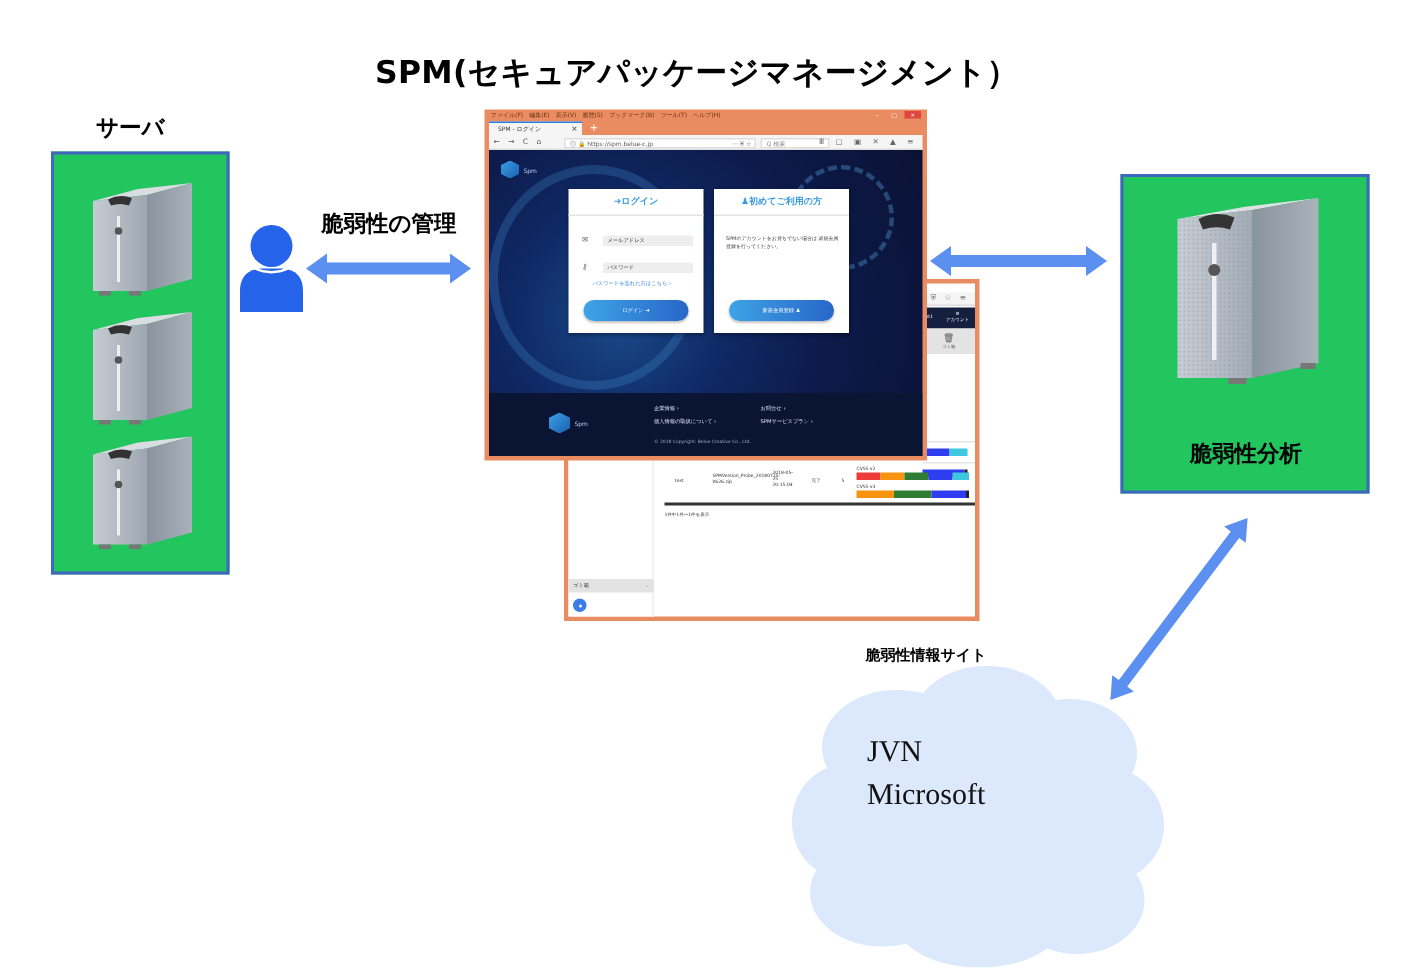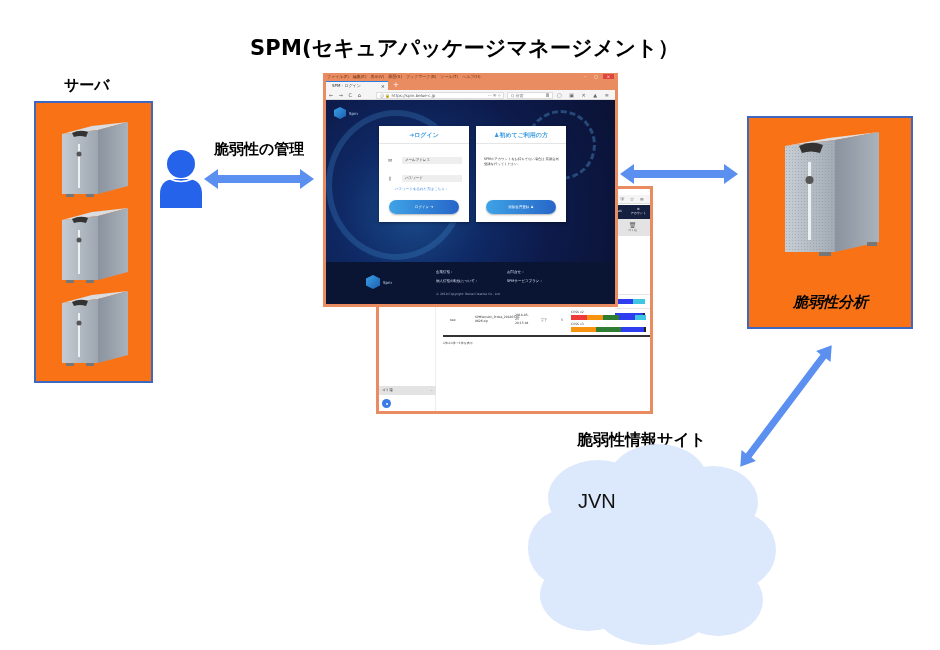--- a/index.html
+++ b/index.html
@@ -3,21 +3,21 @@
 <meta charset="utf-8">
 <style>
   * { box-sizing: border-box; margin: 0; padding: 0; }
   html, body { width: 940px; height: 650px; background: #ffffff; overflow: hidden; }
   body { position: relative; font-family: "DejaVu Sans", "Liberation Sans", sans-serif; color: #000; }
 
   .title { position: absolute; left: 250px; top: 34px; font-size: 21px; font-weight: bold; letter-spacing: 0.2px; white-space: nowrap; }
 
   .label-bold { position: absolute; font-weight: bold; font-size: 14px; white-space: nowrap; }
 
-  .box { position: absolute; border: 2px solid #3f67c0; background: #f97316; font-style: italic; }
+  .box { position: absolute; border: 2px solid #3f67c0; background: #22c55e; }
 
   .arrow { position: absolute; }
 
   
   .server svg { display: block; }
 
   
   .win { position: absolute; background: #e98c61; }
   .win-front { left: 323px; top: 73px; width: 295px; height: 234px; z-index: 3; }
   .win-back { left: 376px; top: 186px; width: 277px; height: 228px; z-index: 2; }
@@ -79,21 +79,21 @@
   .fab::after { content: ""; position: absolute; left: 3.5px; top: 3.5px; width: 2px; height: 2px; background: #fff; border-radius: 50%; }
 
   .bar-row { position: absolute; left: 192px; display: flex; height: 5px; }
   .bar-row span { display: block; height: 5px; }
   .tbl-text { position: absolute; font-size: 3px; color: #333; white-space: nowrap; line-height: 4px; }
   .hline { position: absolute; left: 64px; right: 0; height: 2px; background: #333; }
   .thinline { position: absolute; left: 236px; right: 0; height: 1px; background: #e5e5e5; }
 
   
   .cloud { position: absolute; left: 528px; top: 440px; }
-  .cloud-text { position: absolute; left: 578px; top: 487px; font-family: Liberation Sans, sans-serif; font-size: 20px; line-height: 29px; color: #111; white-space: nowrap; z-index: 2; }
+  .cloud-text { position: absolute; left: 578px; top: 487px; font-family: Liberation Serif, serif; font-size: 20px; line-height: 29px; color: #111; white-space: nowrap; z-index: 2; }
 </style>
 </head>
 <body>
 
 <div class="title">SPM(セキュアパッケージマネージメント）</div>
 
 <div class="label-bold" style="left:64px; top:76px; font-size:15px;text-align:right;">サーバ</div>
 <div class="box" style="left:34px; top:101px; width:119px; height:282px;">
   <div class="server" style="position:absolute; left:22px; top:17px;">
     <svg width="74" height="78" viewBox="0 0 74 78">
@@ -312,31 +312,32 @@
 </div>
 
 <div class="arrow" style="left:738px; top:342px;">
   <svg width="96" height="128" viewBox="0 0 96 128">
     <g transform="translate(48,64) rotate(-53)">
       <polygon points="-76,0 -62,-9 -62,-3.5 62,-3.5 62,-9 76,0 62,9 62,3.5 -62,3.5 -62,9" fill="#5b8ff0"></polygon>
     </g>
   </svg>
 </div>
 
-<div class="label-bold" style="left:577px; top:430px; font-size:16px;">脆弱性情報サイト</div>
+<div class="label-bold" style="left:577px; top:430px; font-size:10px;">脆弱性情報サイト</div>
 <div class="cloud">
   <svg width="250" height="205" viewBox="0 0 250 205">
     <g fill="#dce8fb">
       <ellipse cx="70" cy="58" rx="50" ry="38"></ellipse>
       <ellipse cx="130" cy="42" rx="50" ry="38"></ellipse>
       <ellipse cx="185" cy="62" rx="45" ry="36"></ellipse>
       <ellipse cx="210" cy="110" rx="38" ry="38"></ellipse>
       <ellipse cx="190" cy="160" rx="45" ry="36"></ellipse>
       <ellipse cx="125" cy="175" rx="55" ry="30"></ellipse>
       <ellipse cx="60" cy="155" rx="48" ry="36"></ellipse>
       <ellipse cx="35" cy="108" rx="35" ry="38"></ellipse>
       <rect x="40" y="60" width="170" height="110"></rect>
     </g>
   </svg>
 </div>
 <div class="cloud-text">
   <div>JVN</div>
+  <div>Microsoft</div>
 </div>
 
 </body></html>

